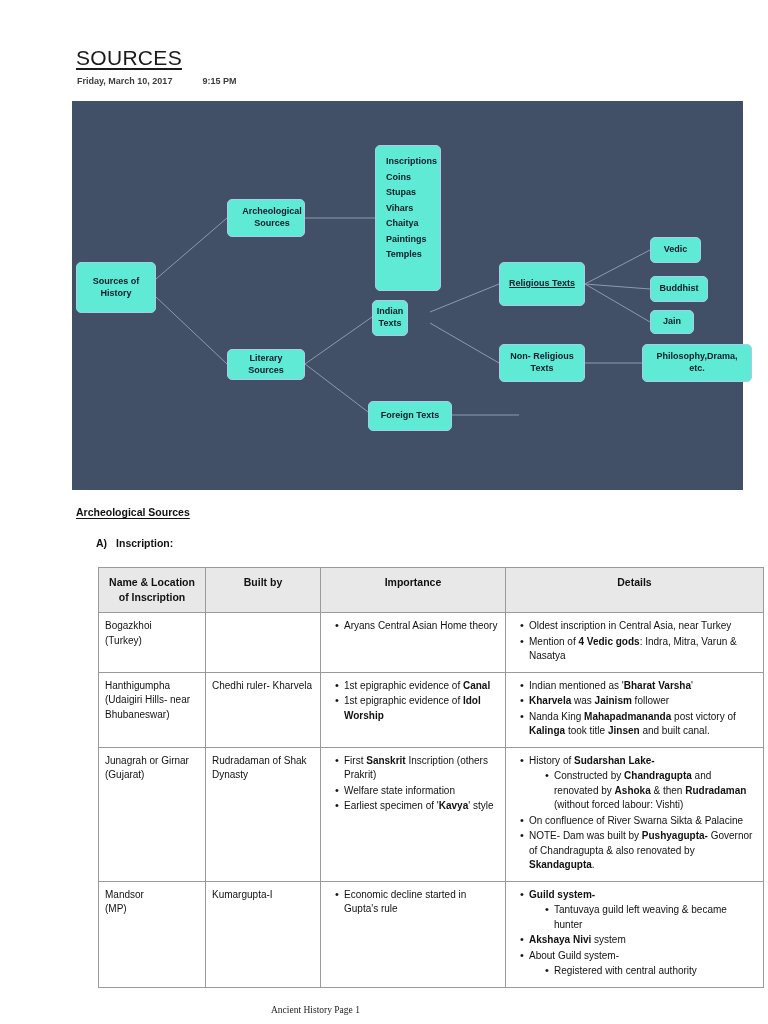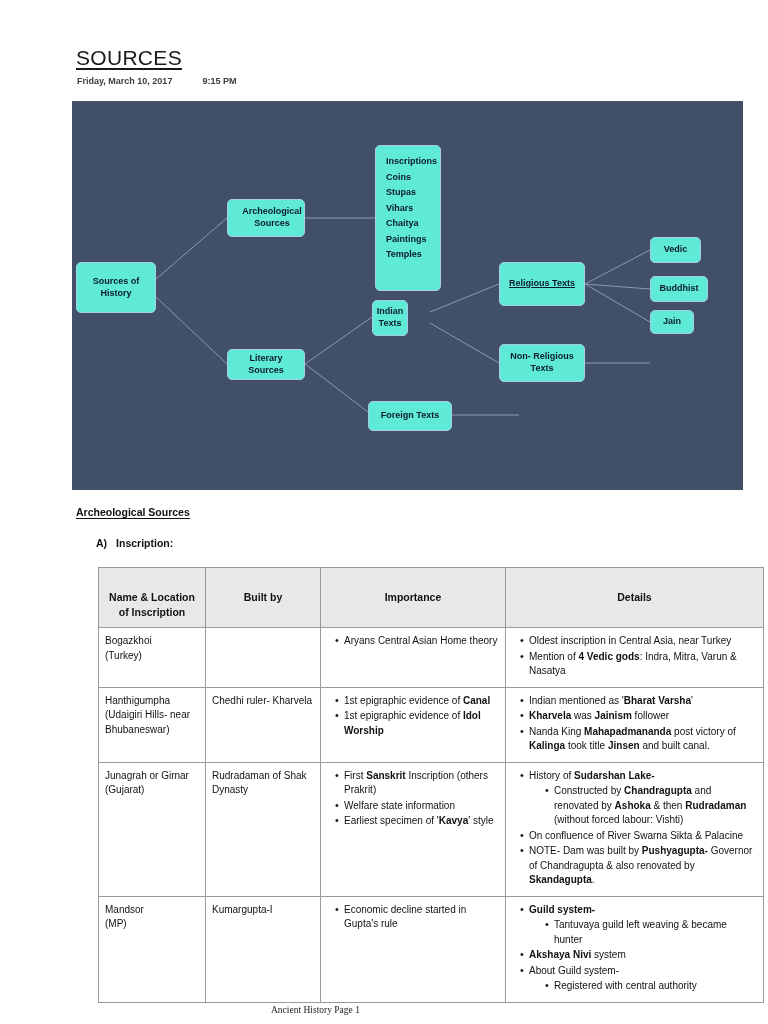--- a/index.html
+++ b/index.html
@@ -120,21 +120,21 @@
     padding: 6px 6px 7px 6px;
     line-height: 1.45;
     font-weight: 400;
     text-align: left;
   }
   table.data-table thead th {
     background: #e8e8e8;
     text-align: center;
     font-weight: 700;
     font-size: 10.5px;
-    padding: 22px 4px 8px 4px;
+    padding: 7px 4px 8px 4px;
     line-height: 1.4;
   }
   col.c1 { width: 107px; }
   col.c2 { width: 115px; }
   col.c3 { width: 185px; }
   col.c4 { width: 258px; }
 
   ul.bullets {
     margin: 0;
     padding: 0 0 0 9px;
@@ -253,20 +253,24 @@
 
   <div class="node" style="left:578px; top:209px; width:44px; height:24px;">
     <span style="white-space:pre-line">Jain</span>
   </div>
 
   <div class="node" style="left:427px; top:243px; width:86px; height:38px;">
     <span style="white-space:pre-line">Non- Religious
 Texts</span>
   </div>
 
+  <div class="node" style="left:570px; top:243px; width:110px; height:38px;">
+    <span style="white-space:pre-line">Philosophy,Drama,
+etc.</span>
+  </div>
 
   <div class="node" style="left:296px; top:300px; width:84px; height:30px;">
     <span style="white-space:pre-line">Foreign Texts</span>
   </div>
 
 
 </div>
 
 <div class="section-heading">Archeological Sources</div>
 <div class="list-item-a">

